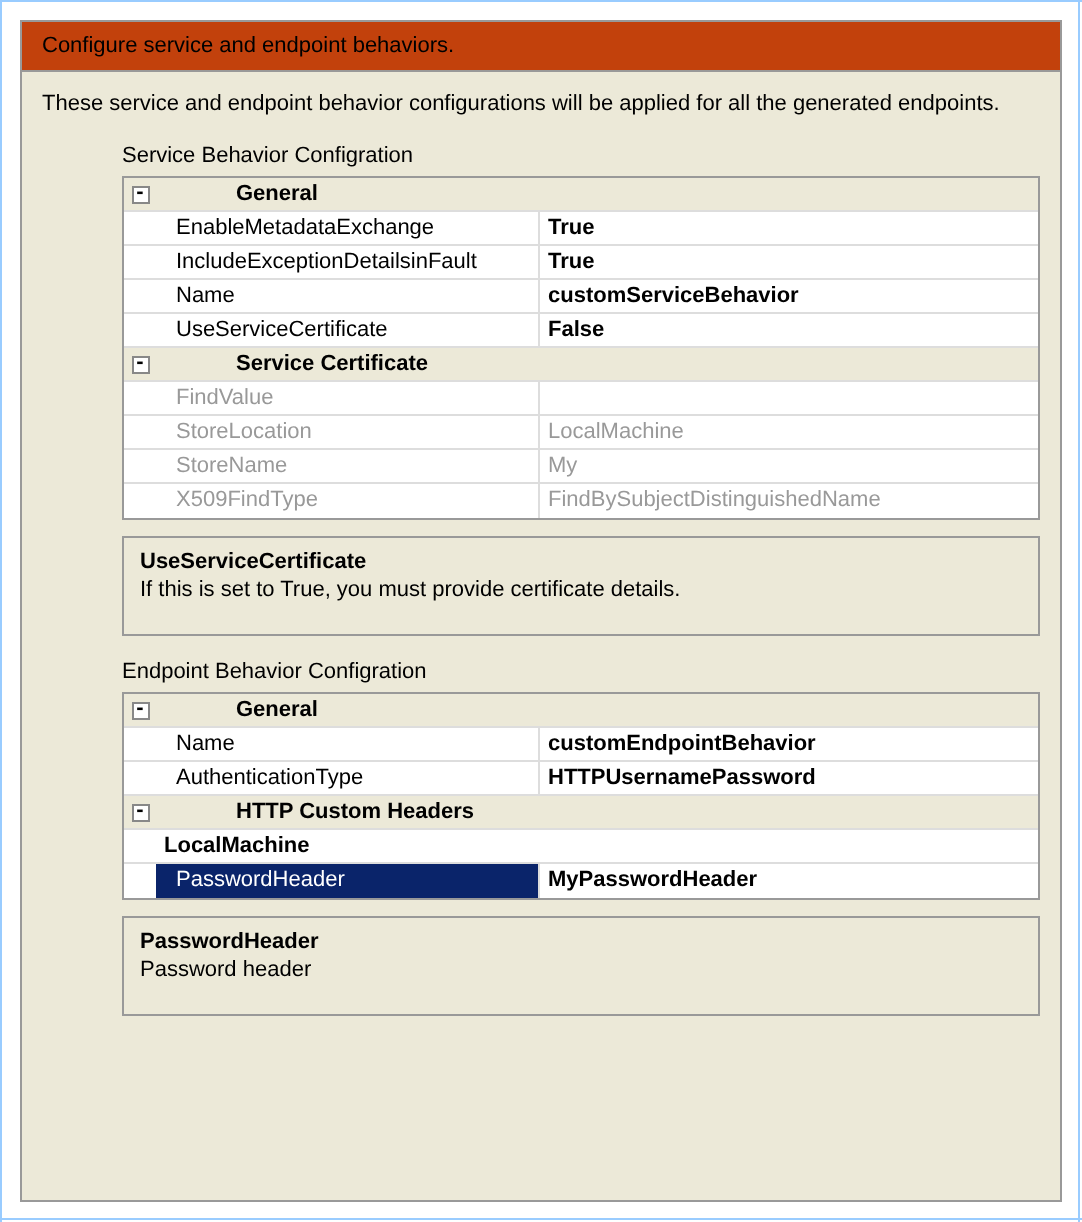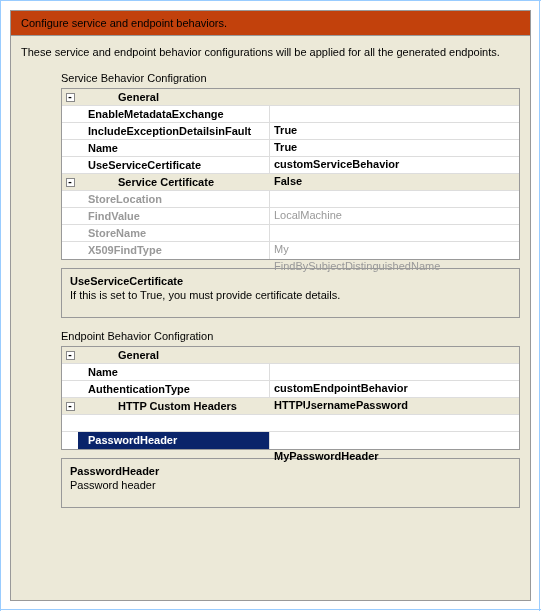--- a/index.html
+++ b/index.html
@@ -63,24 +63,24 @@
     text-align: center;
     font-family: monospace;
   }
   .cell-name {
     flex: 0 0 192px;
     padding: 0 4px;
     border-right: 1px solid #ddd;
     overflow: hidden;
     white-space: nowrap;
   }
-  .cell-name.indent { padding-left: 10px; font-weight: bold; }
+  .cell-name.indent { padding-left: 10px; }
   .cell-val {
     flex: 1;
-    padding: 16px 4px;
+    padding: 0 4px;
     overflow: hidden;
     white-space: nowrap;
   }
   .category {
     background: #ece9d8;
     font-weight: bold;
   }
   .category .cell-name { border-right-color: #ece9d8; margin-left: 36px; }
   .bold { font-weight: bold; }
   .disabled .cell-name, .disabled .cell-val { color: #999; }
@@ -141,27 +141,27 @@
 
       <div class="row category">
         <span class="cell-exp">
             <span class="expander">-</span>
           </span>
         <span class="cell-name">Service Certificate</span>
         <span class="cell-val"></span>
       </div>
       <div class="row disabled">
         <span class="cell-exp"></span>
+        <span class="cell-name indent">FindValue</span>
+        <span class="cell-val"></span>
+      </div>
+      <div class="row disabled">
+        <span class="cell-exp"></span>
         <span class="cell-name indent">StoreLocation</span>
         <span class="cell-val">LocalMachine</span>
-      </div>
-      <div class="row disabled">
-        <span class="cell-exp"></span>
-        <span class="cell-name indent">FindValue</span>
-        <span class="cell-val"></span>
       </div>
       <div class="row disabled">
         <span class="cell-exp"></span>
         <span class="cell-name indent">StoreName</span>
         <span class="cell-val">My</span>
       </div>
       <div class="row disabled">
         <span class="cell-exp"></span>
         <span class="cell-name indent">X509FindType</span>
         <span class="cell-val">FindBySubjectDistinguishedName</span>

